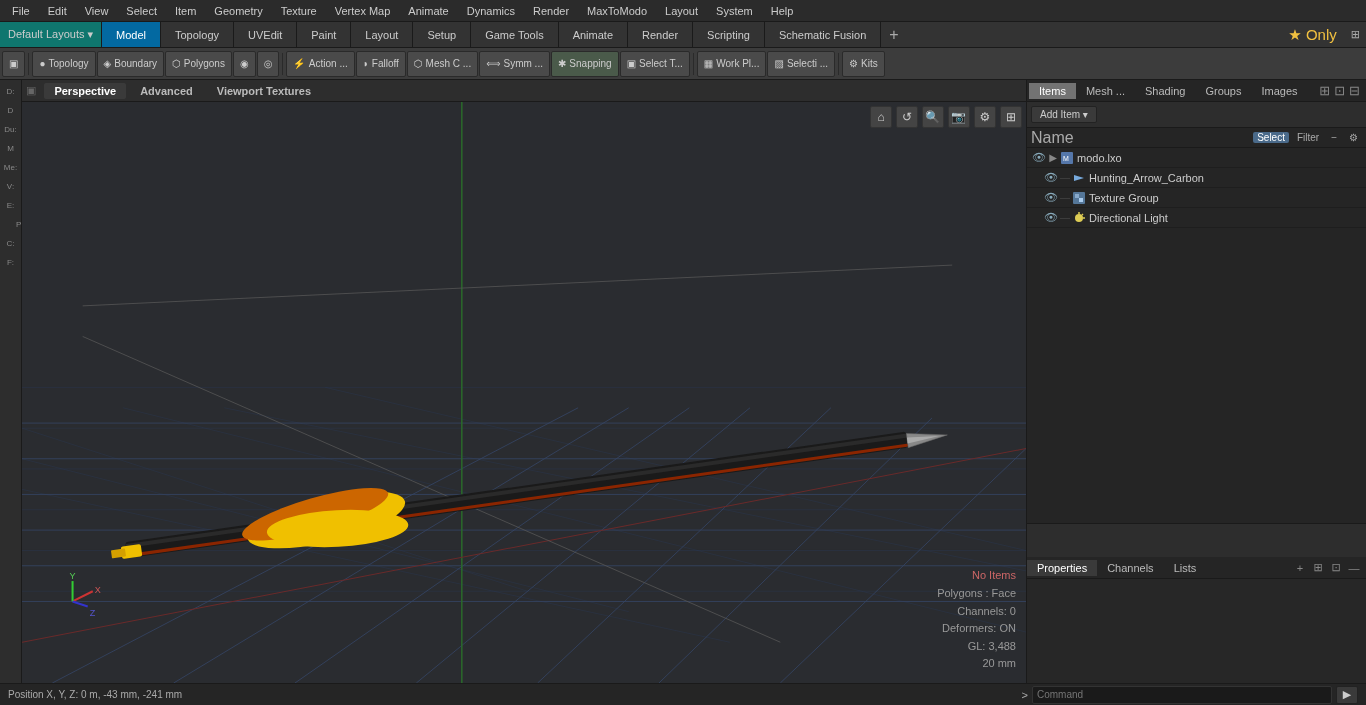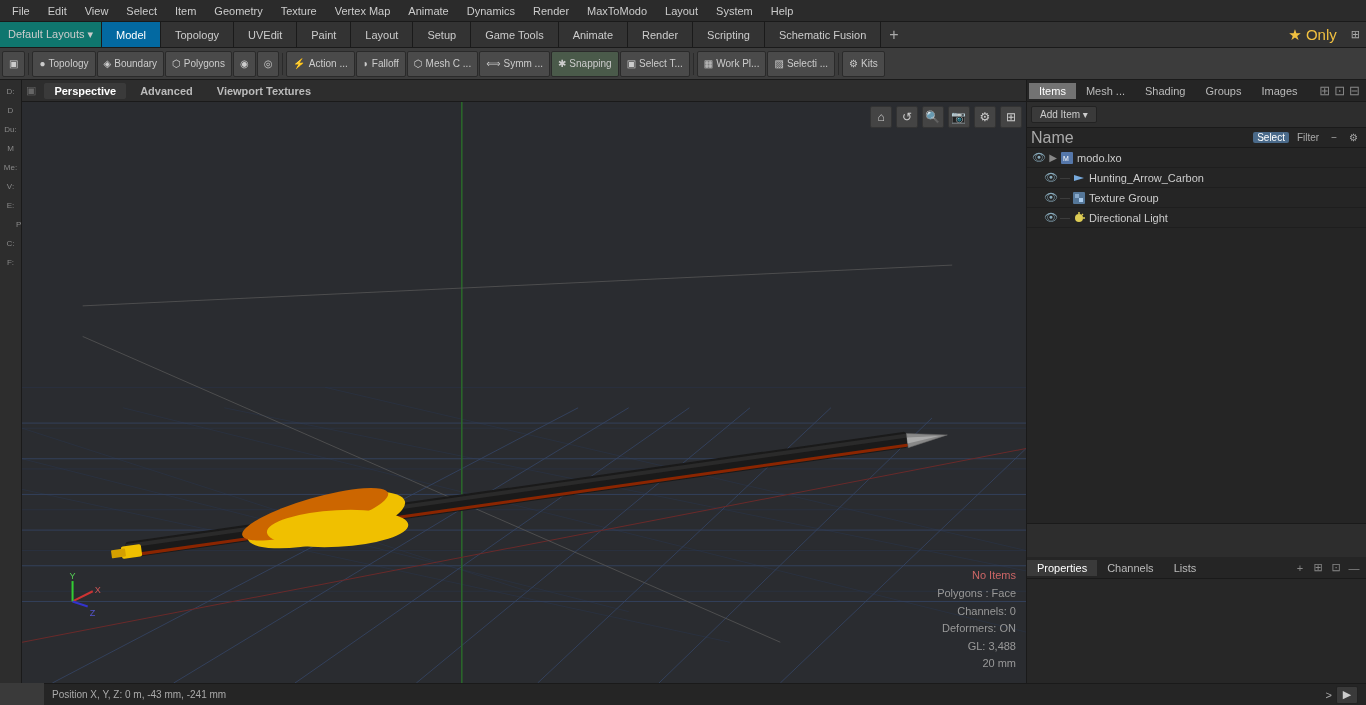--- a/index.html
+++ b/index.html
@@ -71,21 +71,21 @@
     
     #properties-panel { height: 160px; border-top: 1px solid #1a1a1a; display: flex; flex-direction: column; }
     #properties-tabs { display: flex; align-items: center; height: 22px; background: #252525; border-bottom: 1px solid #1a1a1a; margin-top: 33px; }
     .prop-tab { padding: 2px 10px; font-size: 11px; color: #bbb; cursor: pointer; }
     .prop-tab.active { color: #fff; background: #3a3a3a; }
     #prop-tab-icons { margin-left: auto; display: flex; gap: 2px; padding-right: 4px; }
     .prop-tab-icon { width: 16px; height: 16px; display: flex; align-items: center; justify-content: center; color: #888; font-size: 11px; cursor: pointer; }
     #properties-content { flex: 1; background: #272727; }
 
     
-    #status-bar { display: flex; align-items: center; height: 22px; background: #252525; border-top: 1px solid #1a1a1a; padding: 8px 8px; gap: 8px; margin-left: 44px; }
+    #status-bar { display: flex; align-items: center; height: 22px; background: #252525; border-top: 1px solid #1a1a1a; padding: 8px 8px; gap: 8px; }
     #status-pos { font-size: 10px; color: #aaa; }
     #command-area { margin-left: auto; display: flex; align-items: center; gap: 4px; }
     #command-input { width: 300px; height: 18px; background: #1a1a1a; border: 1px solid #333; border-radius: 2px; color: #ccc; font-size: 10px; padding: 0 4px; }
     #command-go-btn { width: 22px; height: 18px; background: #3a3a3a; border: 1px solid #222; border-radius: 2px; color: #ccc; font-size: 11px; cursor: pointer; display: flex; align-items: center; justify-content: center; }
 
     
     svg.grid { position: absolute; top: 0; left: 0; width: 100%; height: 100%; }
 
     
     .tool-btn-snap { background: #4a5a4a; }
@@ -421,15 +421,16 @@
       </div>
       <div id="properties-content"></div>
     </div>
   </div>
 </div>
 
 <div id="status-bar">
   <span id="status-pos">Position X, Y, Z:  0 m, -43 mm, -241 mm</span>
   <div id="command-area">
     <span style="color:#aaa;">&gt;</span>
+    <input id="command-input" type="text" placeholder="Command" style="">
     <div id="command-go-btn">▶</div>
   </div>
 </div>
 
 </body></html>

